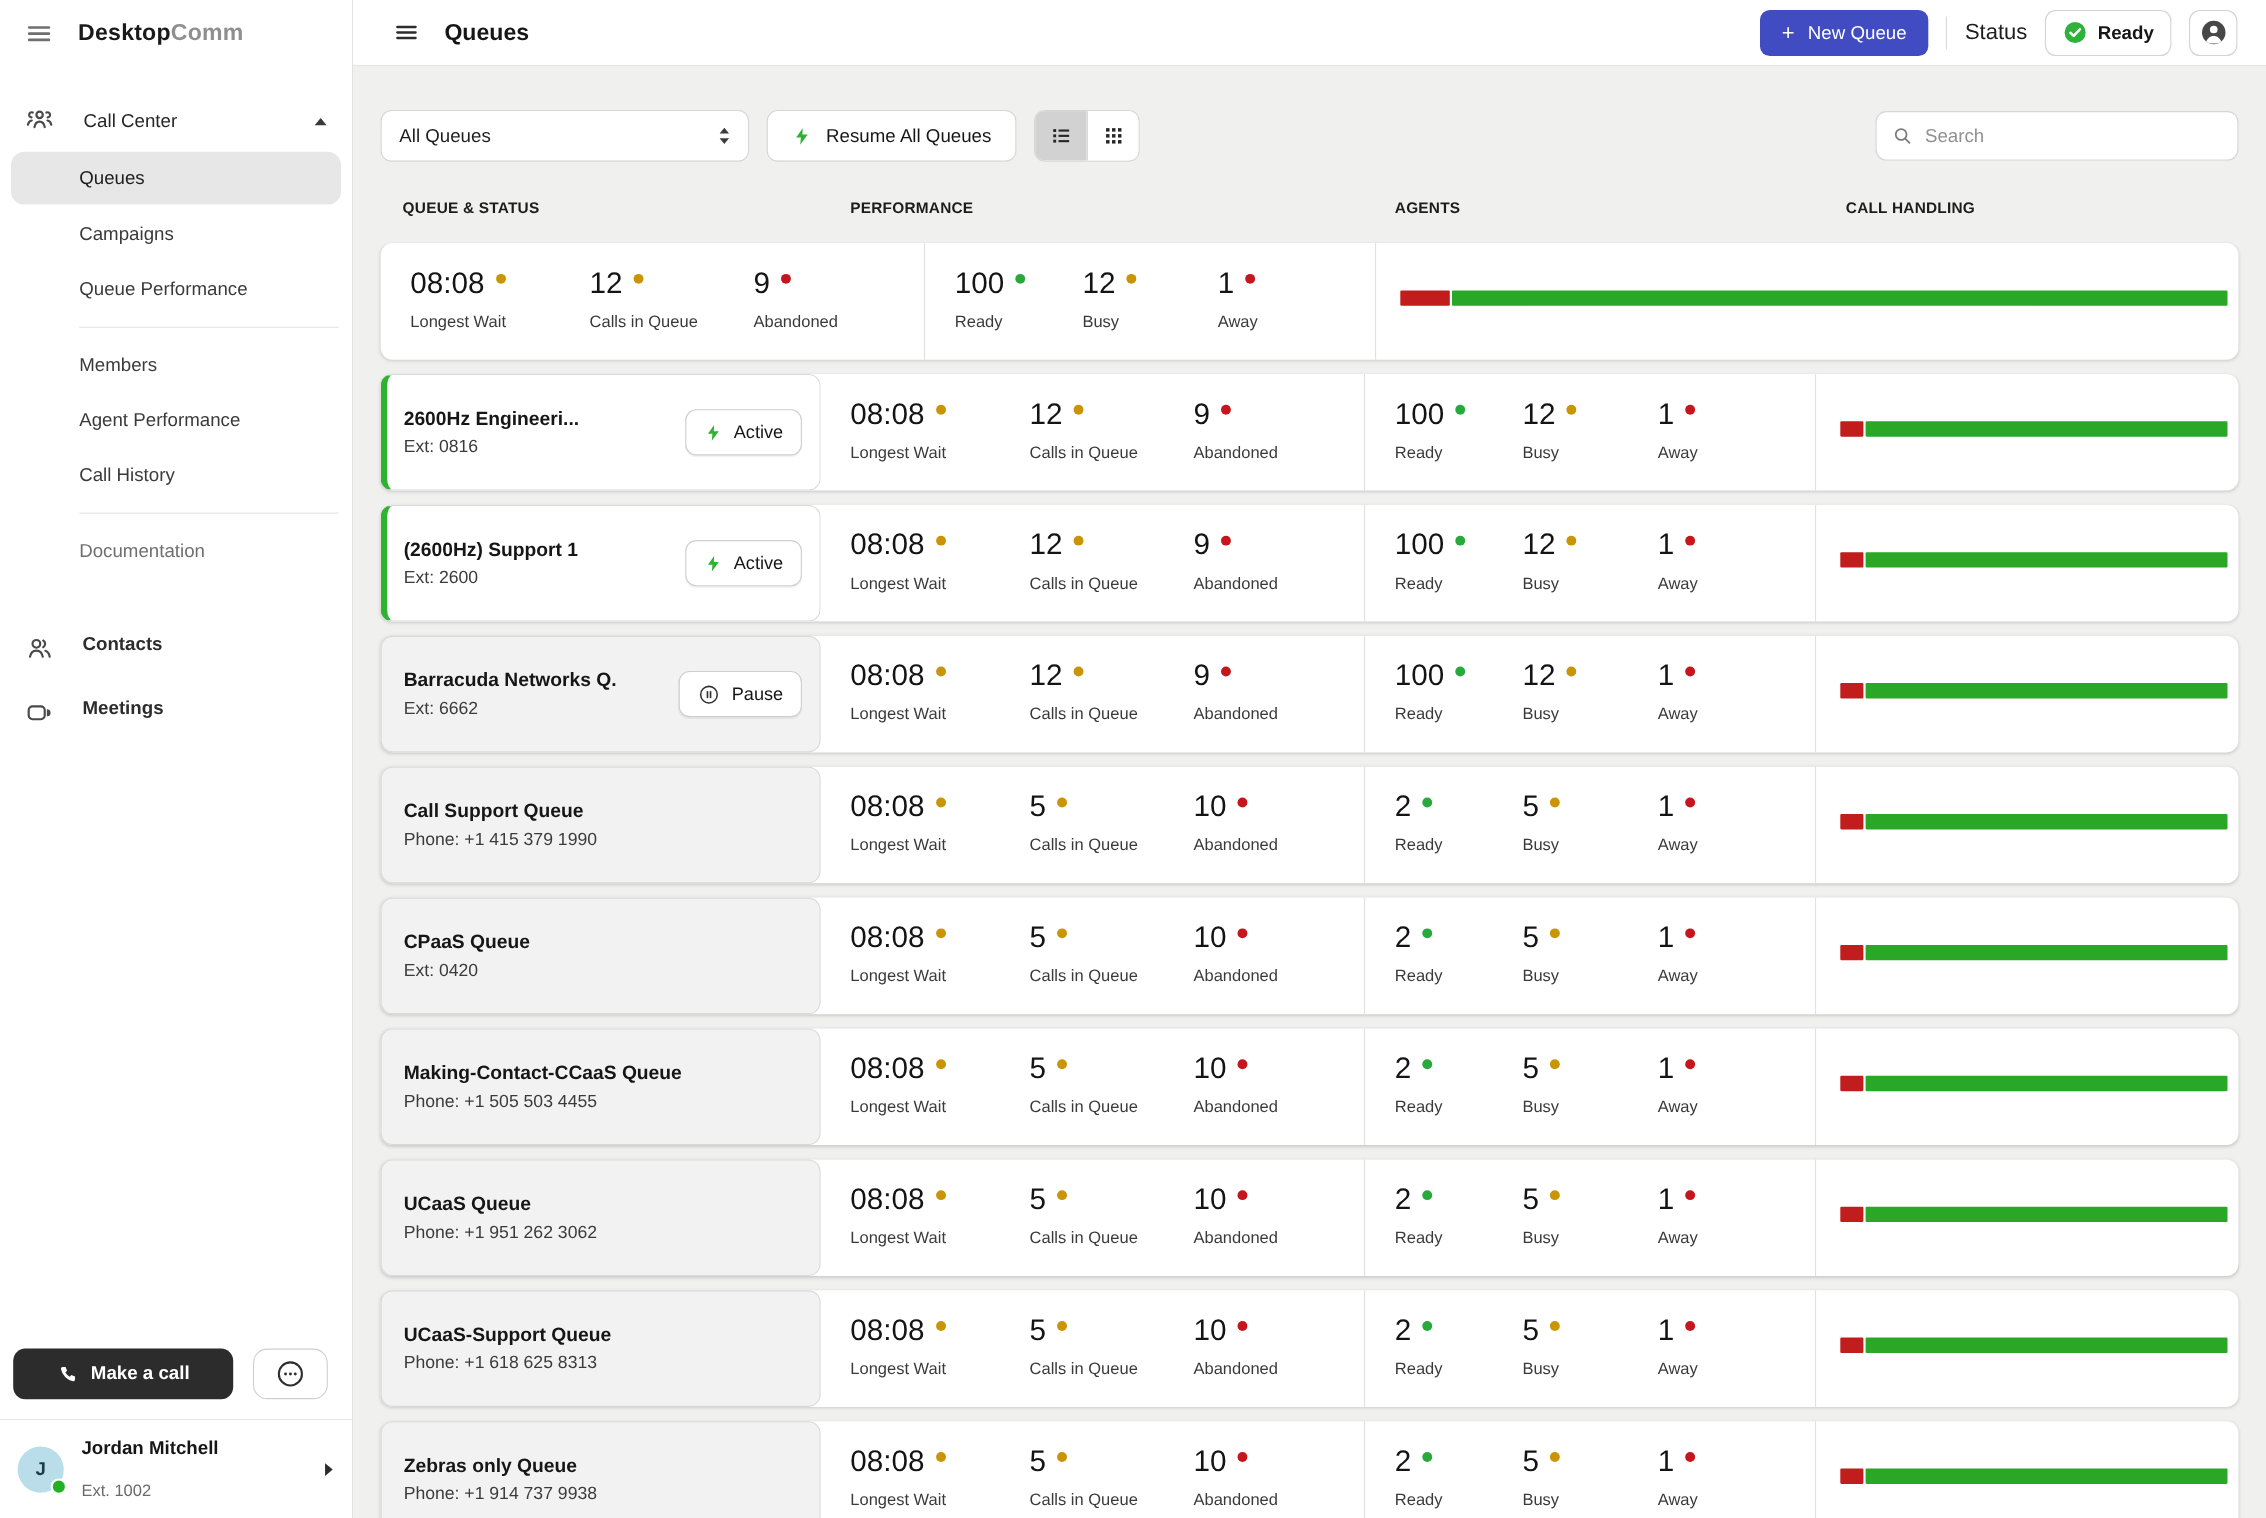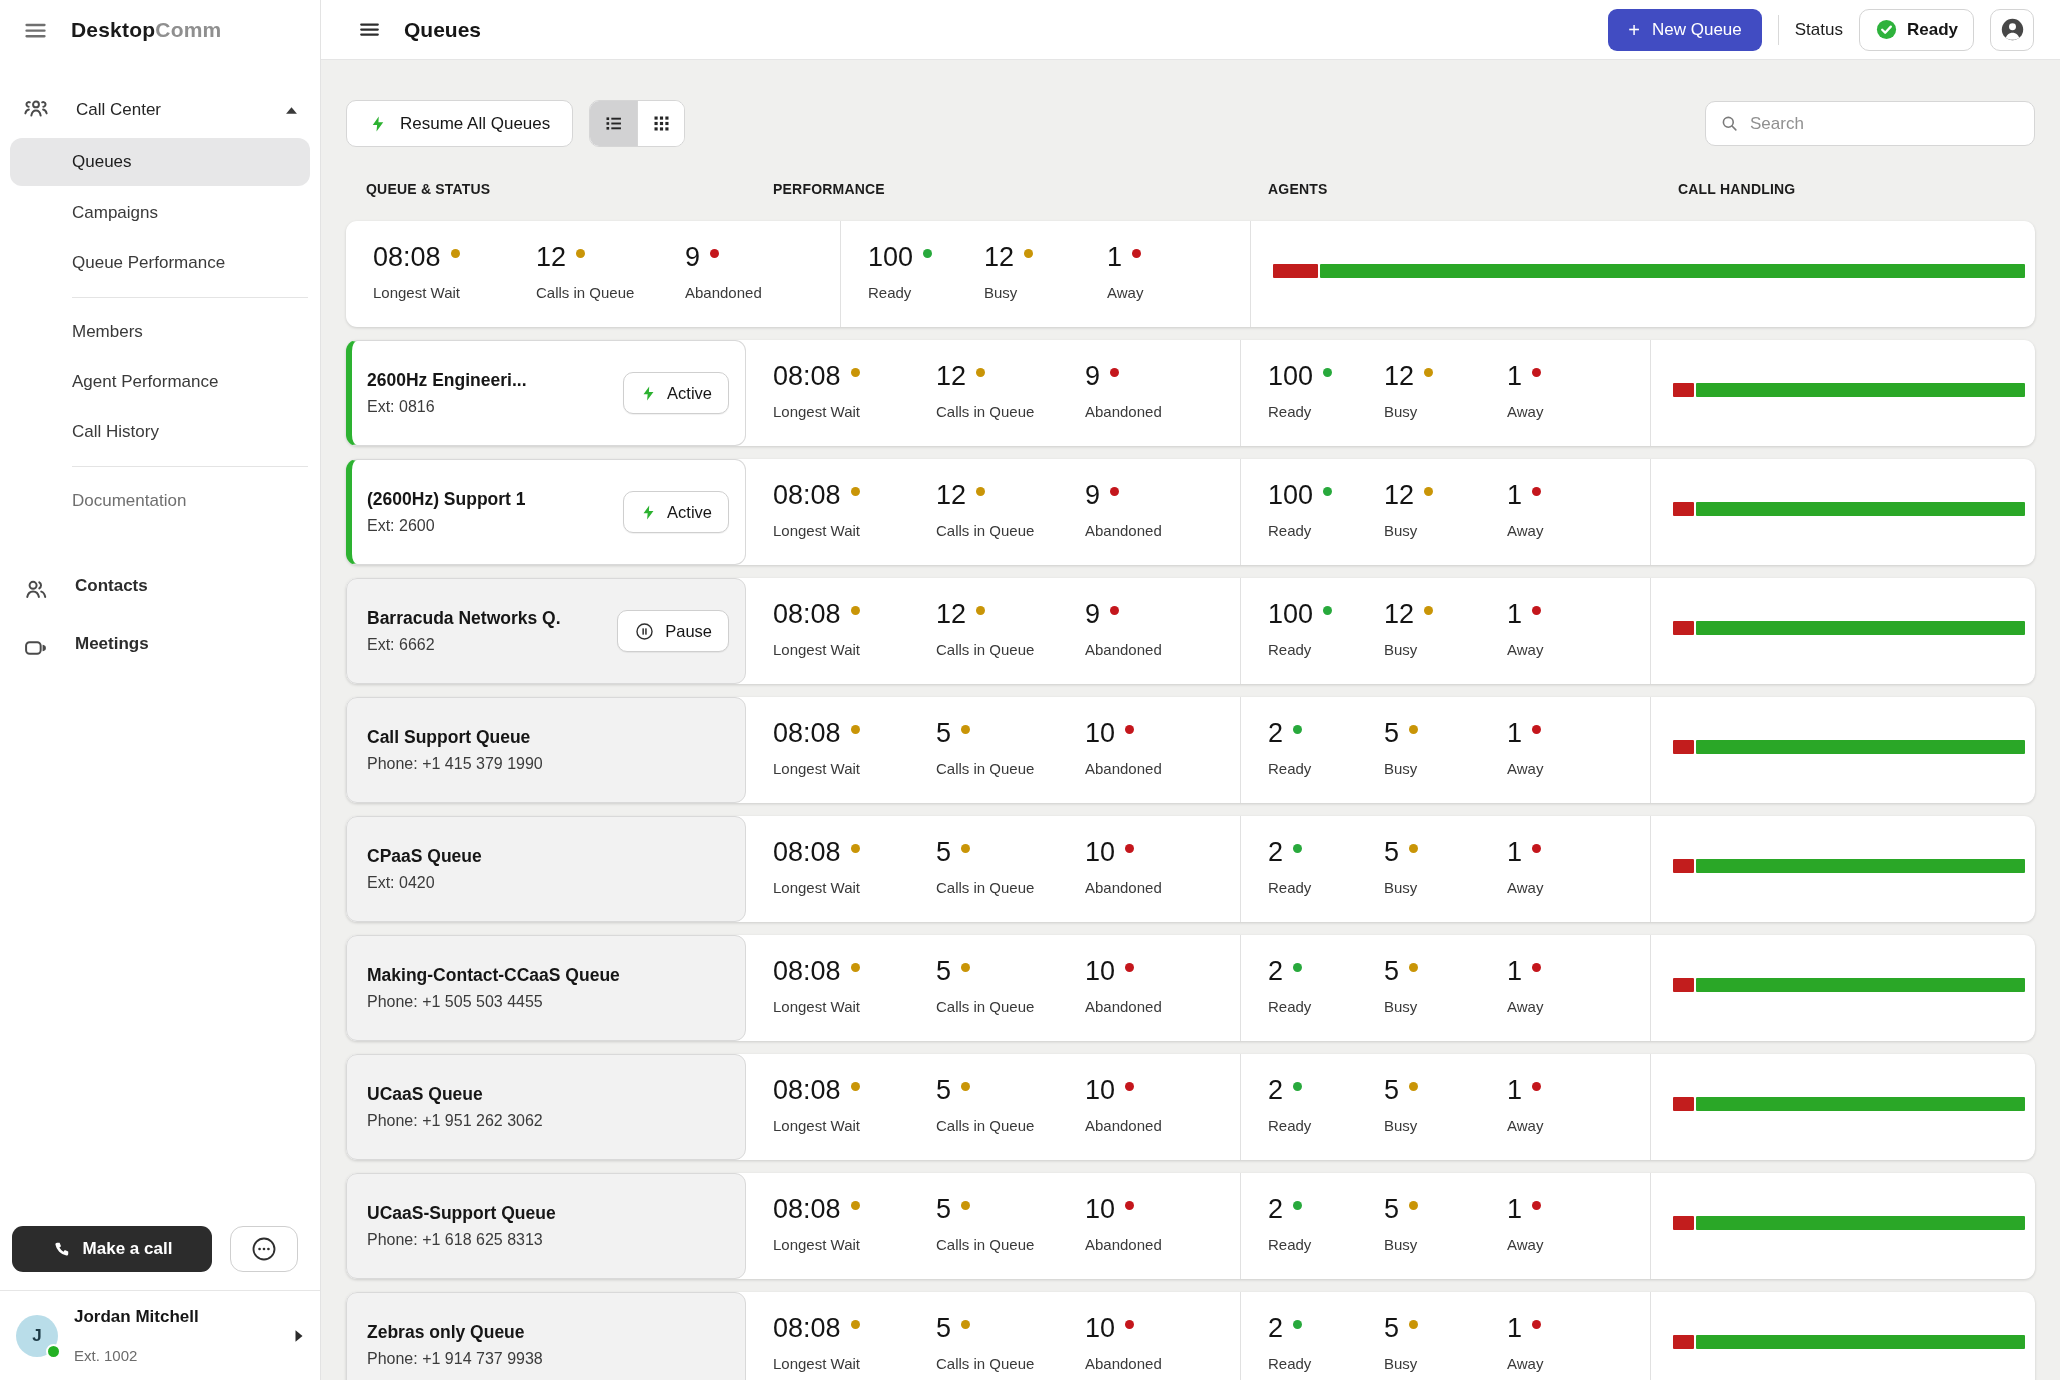--- a/index.html
+++ b/index.html
@@ -80,21 +80,21 @@
   }
   .page-title { font-size: 21px; font-weight: 700; color: #161616; }
   .topbar-right { margin-left: auto; display: flex; align-items: center; gap: 16px; }
   .primary-btn {
     height: 42px; background: #414cc2; color: #fff; border: none; border-radius: 9px;
     padding: 0 20px; font-size: 17px; font-family: inherit; display: flex; align-items: center;
     gap: 12px; cursor: pointer;
   }
   .primary-btn .plus { font-size: 20px; font-weight: 400; line-height: 1; }
   .v-sep { width: 1px; height: 30px; background: #d9d9d9; }
-  .status-label { font-size: 17px; color: #1d1d1d; }
+  .status-label { font-size: 20px; color: #1d1d1d; }
   .pill-btn {
     height: 42px; background: #fff; border: 1px solid #d4d4d4; border-radius: 10px;
     padding: 0 15px; display: flex; align-items: center; gap: 9px; font-size: 17px;
     font-weight: 700; color: #161616; font-family: inherit; cursor: pointer;
   }
   .avatar-btn {
     width: 44px; height: 42px; background: #fff; border: 1px solid #d4d4d4;
     border-radius: 10px; display: flex; align-items: center; justify-content: center; cursor: pointer;
   }
 
@@ -337,20 +337,29 @@
                 <path d="M5.5 21c.8-4 3.4-6.1 6.5-6.1s5.7 2.1 6.5 6.1z" fill="#fff"></path>
               </g>
           </svg>
         </span>
       </button>
     </div>
   </header>
 
   <div class="content">
     <div class="toolbar">
+      <div class="select">
+        <span>All Queues</span>
+        <span>
+          <svg width="11" height="17" viewBox="0 0 10 16">
+              <polygon points="5,1 9,6 1,6" fill="#3c3c3c"></polygon>
+              <polygon points="5,15 9,10 1,10" fill="#3c3c3c"></polygon>
+            </svg>
+        </span>
+      </div>
       <button class="resume-btn">
         <span>
           <svg width="18" height="20" viewBox="0 0 24 24">
               <polygon points="13,2 5,13.2 10.8,13.2 10,22 19,9.8 12.6,9.8" fill="#2db231"></polygon>
             </svg>
         </span>
         <span>Resume All Queues</span>
       </button>
       <div class="toggle-group">
         <button class="toggle-btn active">

